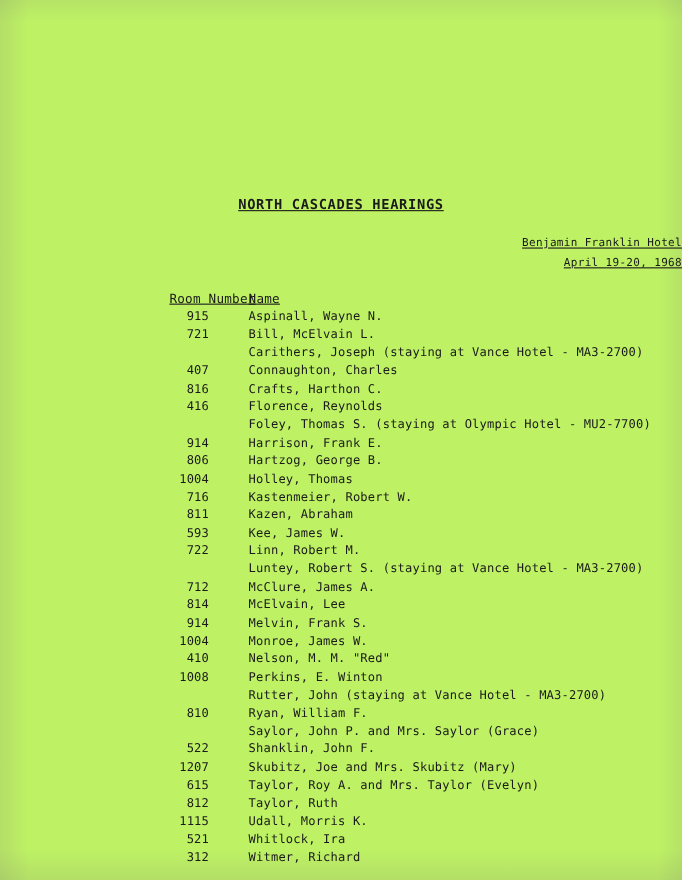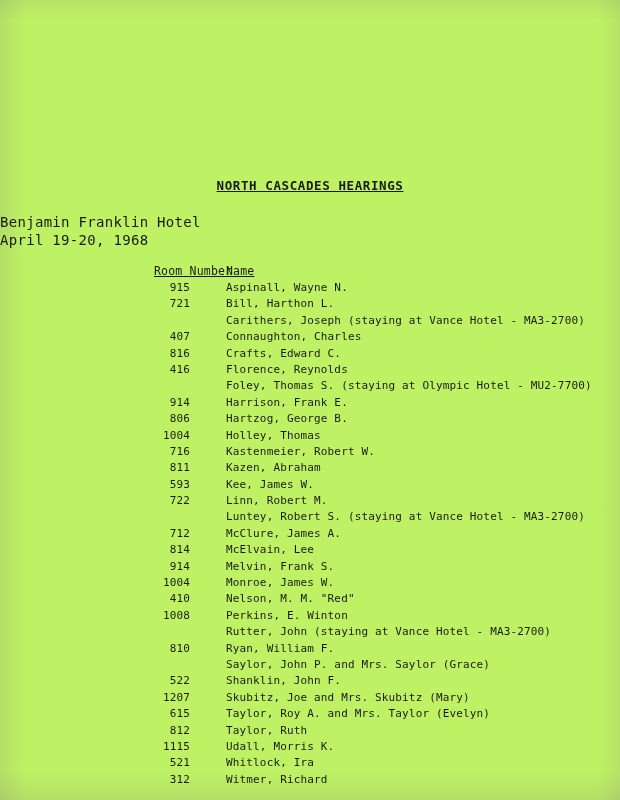--- a/index.html
+++ b/index.html
@@ -36,25 +36,26 @@
   .doc-title {
     text-align: center;
     font-size: 12.5px;
     letter-spacing: 0.6px;
     font-weight: 700;
     text-decoration: underline;
     margin-top: 178px;
     font-family: "DejaVu Sans Mono", monospace;
   }
   .subtitle-block {
-    text-align: left;
+    text-align: right;
     margin-top: 20px;
-    font-size: 14px;
+    font-size: 10px;
     line-height: 18px;
     letter-spacing: 0.3px;
+    text-decoration: underline;
   }
   .table {
     margin-top: 15px;
     padding-left: 108px;
   }
   .head-row {
     position: relative;
     height: 17px;
     font-size: 11.5px;
   }
@@ -115,33 +116,33 @@
         <span class="col-room-head">Room Number</span>
         <span class="col-name-head">Name</span>
       </div>
       <div id="rows">
           <div class="row">
             <span class="room">915</span>
             <span class="name">Aspinall, Wayne N.</span>
           </div>
           <div class="row">
             <span class="room">721</span>
-            <span class="name">Bill, Harthon L.</span>
+            <span class="name">Bill, McElvain L.</span>
           </div>
           <div class="row">
             <span class="room"></span>
             <span class="name">Carithers, Joseph (staying at Vance Hotel - MA3-2700)</span>
           </div>
           <div class="row">
             <span class="room">407</span>
             <span class="name">Connaughton, Charles</span>
           </div>
           <div class="row">
             <span class="room">816</span>
-            <span class="name">Crafts, Edward C.</span>
+            <span class="name">Crafts, Harthon C.</span>
           </div>
           <div class="row">
             <span class="room">416</span>
             <span class="name">Florence, Reynolds</span>
           </div>
           <div class="row">
             <span class="room"></span>
             <span class="name">Foley, Thomas S. (staying at Olympic Hotel - MU2-7700)</span>
           </div>
           <div class="row">

